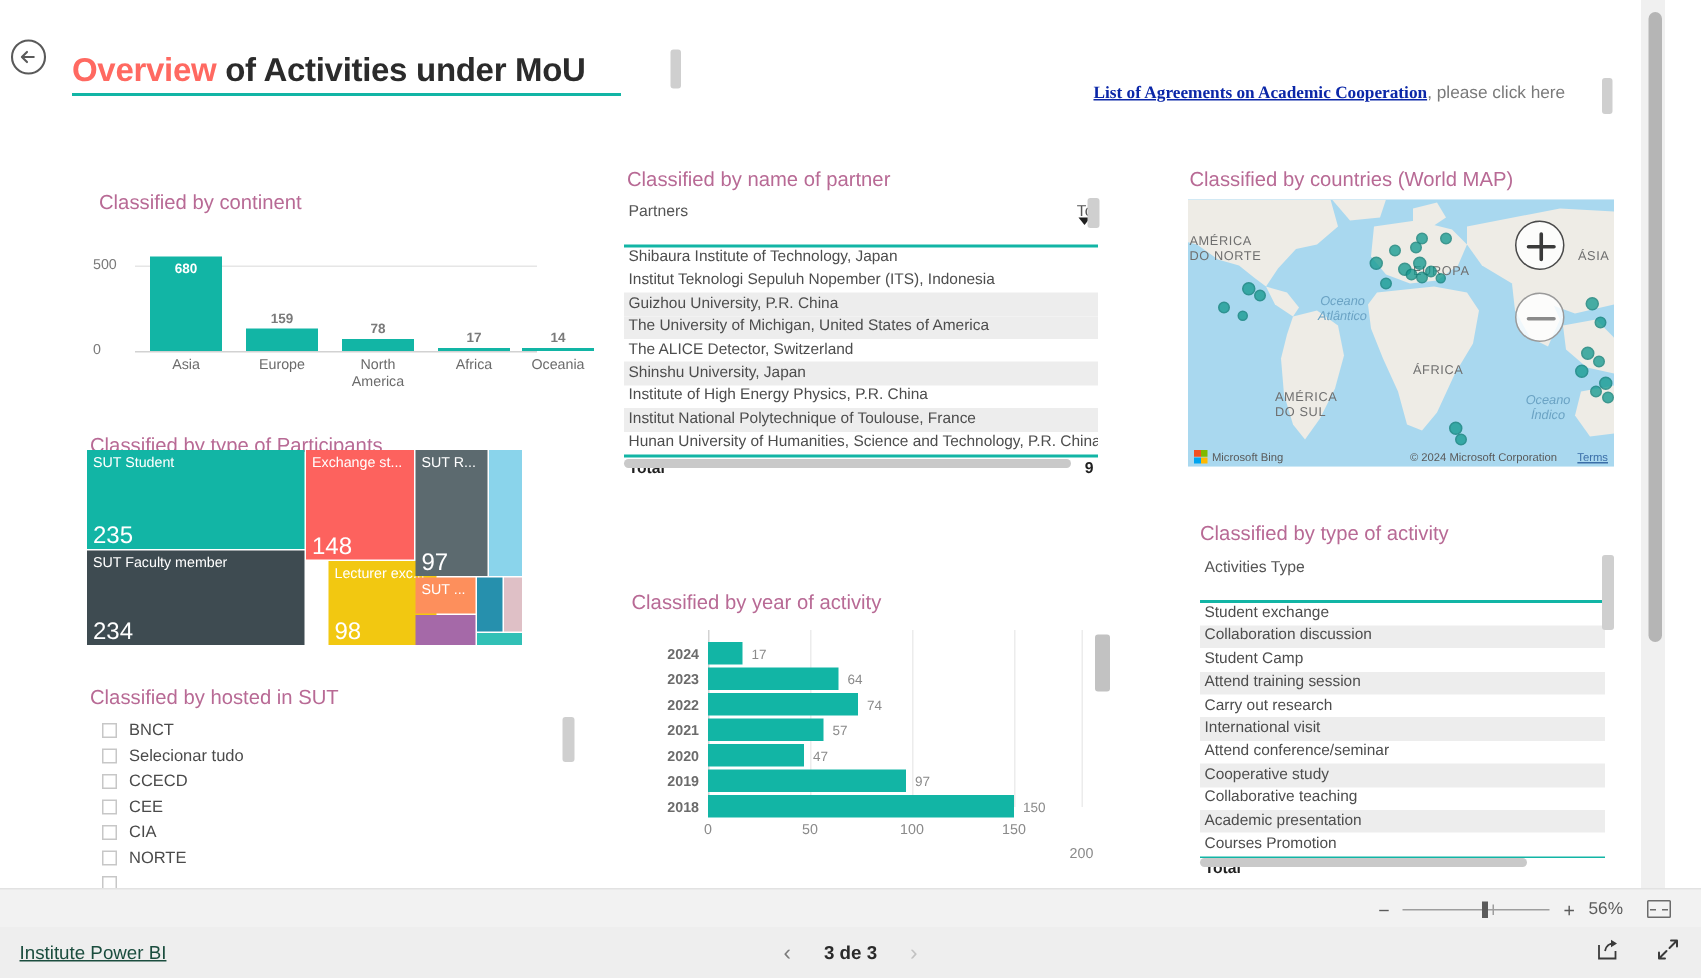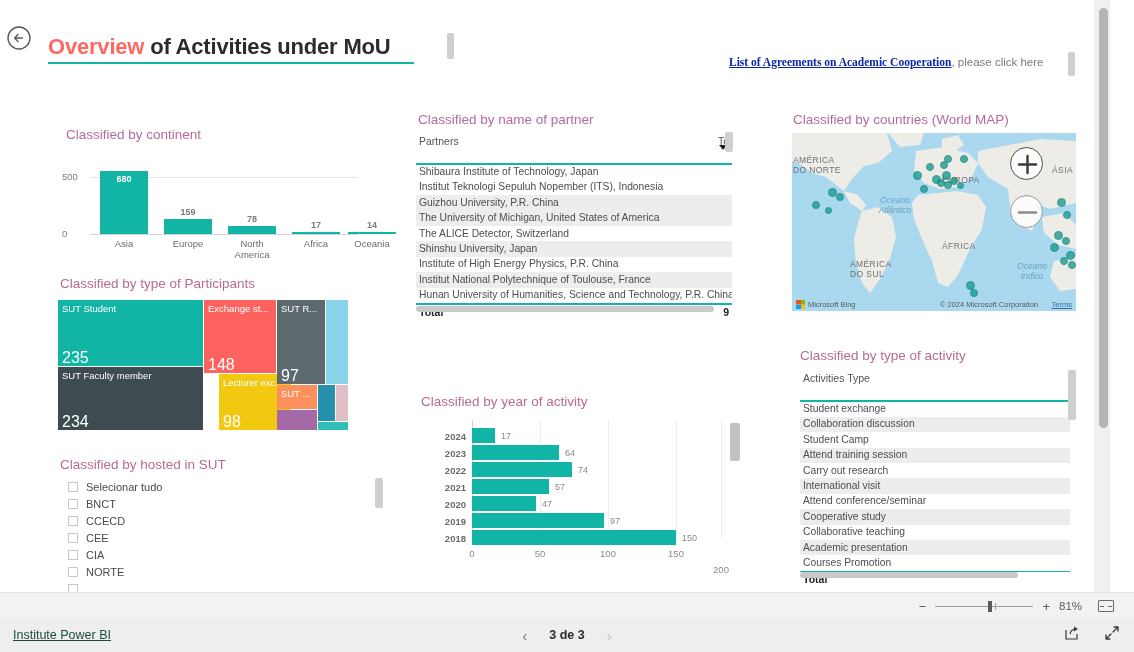--- a/index.html
+++ b/index.html
@@ -169,21 +169,21 @@
       <div class="cc-val" style="left:232px; top:65px; width:48px;">17</div>
       <div class="cc-val" style="left:288px; top:65px; width:48px;">14</div>
 
       <div class="cc-cat" style="left:36px;  top:83px; width:56px;">Asia</div>
       <div class="cc-cat" style="left:100px; top:83px; width:56px;">Europe</div>
       <div class="cc-cat" style="left:164px; top:83px; width:56px;">North America</div>
       <div class="cc-cat" style="left:228px; top:83px; width:56px;">Africa</div>
       <div class="cc-cat" style="left:284px; top:83px; width:56px;">Oceania</div>
     </div>
 
-    <div class="vtitle" style="left:60px; top:276px;">Classified by type of Participants</div>
+    <div class="vtitle" style="left:60px; top:289px;">Classified by type of Participants</div>
     <div id="treemap">
 
       <div class="tm" style="left:0;   top:0;   width:145px; height:66px; background:#12b5a5;">
         <span class="tm-lbl">SUT Student</span>
         <span class="tm-val">235</span>
       </div>
 
       <div class="tm" style="left:0;   top:67px; width:145px; height:63px; background:#3e4b51;">
         <span class="tm-lbl">SUT Faculty member</span>
         <span class="tm-val">234</span>
@@ -216,25 +216,25 @@
 
       <div class="tm" style="left:278px; top:85px; width:12px; height:36px; background:#dfc0c6;"></div>
 
       <div class="tm" style="left:260px; top:122px; width:30px; height:8px; background:#31c0b6;"></div>
     </div>
 
     <div class="vtitle" style="left:60px; top:457px;">Classified by hosted in SUT</div>
     <div id="hosted">
       <div class="chk-row">
         <span class="chk-box"></span>
+        <span class="chk-lbl">BNCT</span>
+      </div>
+      <div class="chk-row">
+        <span class="chk-box"></span>
         <span class="chk-lbl">Selecionar tudo</span>
-      </div>
-      <div class="chk-row">
-        <span class="chk-box"></span>
-        <span class="chk-lbl">BNCT</span>
       </div>
       <div class="chk-row">
         <span class="chk-box"></span>
         <span class="chk-lbl">CCECD</span>
       </div>
       <div class="chk-row">
         <span class="chk-box"></span>
         <span class="chk-lbl">CEE</span>
       </div>
       <div class="chk-row">
@@ -435,21 +435,21 @@
   </div>
 
   <div id="statusbar">
     <div class="zoom-ctl">
       <span class="zsign">−</span>
       <span class="ztrack">
         <span class="zthumb"></span>
         <span class="ztick"></span>
       </span>
       <span class="zsign">+</span>
-      <span class="zpct">81%</span>
+      <span class="zpct">56%</span>
       <span class="fitbtn"></span>
     </div>
   </div>
 
   <div id="footer">
     <span class="pbi-link">Institute Power BI</span>
     <div class="pager">
       <span class="pgarrow">‹</span>
       <span class="pgtxt">3 de 3</span>
       <span class="pgarrow dim">›</span>

